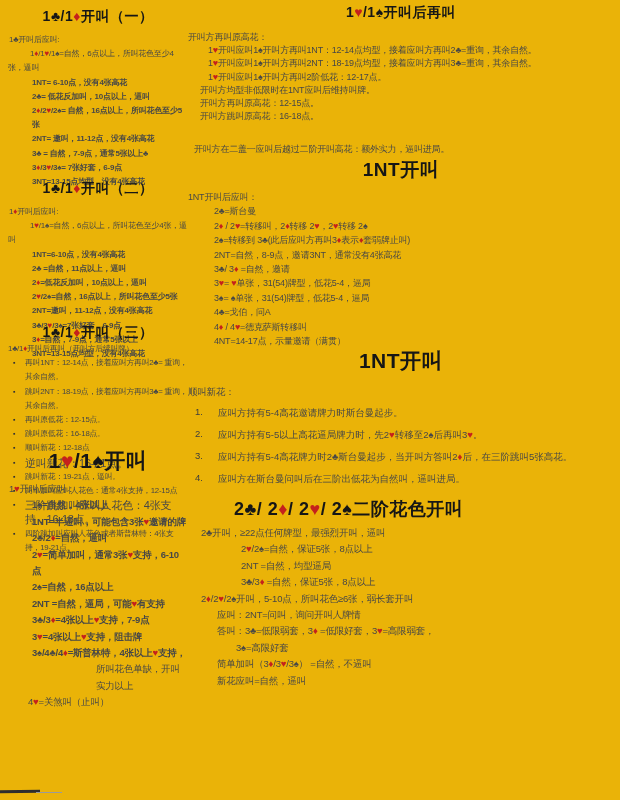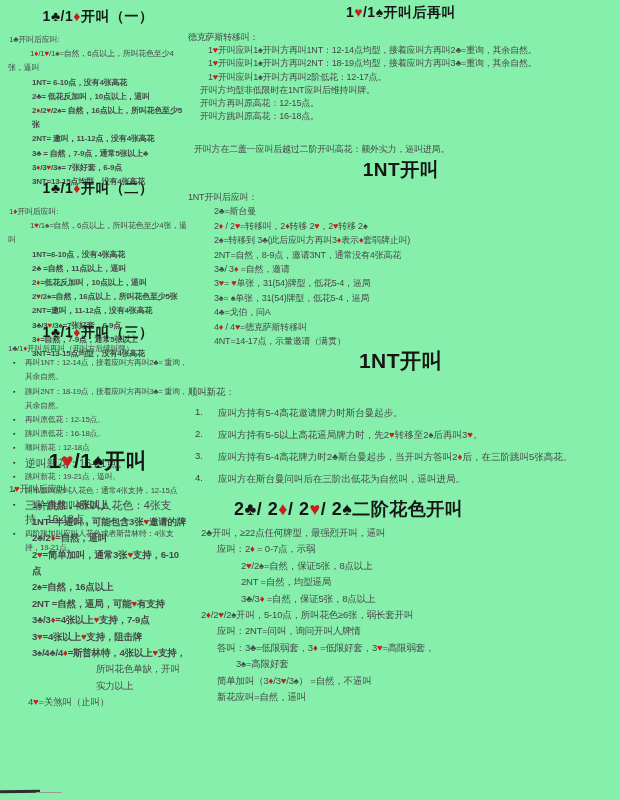--- a/index.html
+++ b/index.html
@@ -2,21 +2,21 @@
 <html><head>
 <meta charset="utf-8">
 <style>
   html,body{margin:0;padding:0;}
   body{
     width:620px;height:800px;position:relative;overflow:hidden;
     background:#ffffff;
     font-family:"Liberation Sans","DejaVu Sans",sans-serif;
     color:#474747;
   }
-  .page{position:absolute;inset:0;background:#86efac;}
+  .page{position:absolute;inset:0;background:#eab308;}
   
   .lcol{position:absolute;left:8px;top:0;width:180px;}
   .rcol{position:absolute;left:188px;top:0;width:426px;}
   .sec{position:absolute;left:0;width:100%;}
   
   .h{font-weight:bold;color:#161616;text-align:center;letter-spacing:0.5px;}
   .h-s{font-size:14px;line-height:20px;}
   .h-m{font-size:19px;line-height:24px;}
   .h-l{font-size:21px;line-height:26px;}
   .h-wrap{text-align:left;padding-left:46px;}
@@ -113,21 +113,21 @@
       <div class="lt4 cont sx">所叫花色单缺，开叫实力以上</div>
       <div class="lt4 sx" style="padding-left:20px;">4<span class="red">♥</span>=关煞叫（止叫）</div>
     </div>
 
   </div>
 
   <div class="rcol">
 
     <div class="sec" style="top:2px;">
       <div class="h h-s sx">1<span class="red">♥</span>/1♠开叫后再叫</div>
-      <div class="rt sx" style="margin-top:9px;">德克萨斯转移叫：</div>
+      <div class="rt sx" style="margin-top:9px;">开叫方再叫原高花：</div>
       <div class="rt p-first sx">1<span class="red">♥</span>开叫应叫1♠开叫方再叫1NT：12-14点均型，接着应叫方再叫2♣=重询，其余自然。</div>
       <div class="rt p-first sx">1<span class="red">♥</span>开叫应叫1♠开叫方再叫2NT：18-19点均型，接着应叫方再叫3♣=重询，其余自然。</div>
       <div class="rt p-first sx">1<span class="red">♥</span>开叫应叫1♠开叫方再叫2阶低花：12-17点。</div>
       <div class="rt p-ind sx">开叫方均型非低限时在1NT应叫后维持叫牌。</div>
       <div class="rt p-ind sx">开叫方再叫原高花：12-15点。</div>
       <div class="rt p-ind sx">开叫方跳叫原高花：16-18点。</div>
       <div class="rt p-ind0 sx">开叫方在二盖一应叫后越过二阶开叫高花：额外实力，逼叫进局。</div>
     </div>
 
     <div class="sec" style="top:158px;">
@@ -162,21 +162,20 @@
       </div>
       <div class="item">
         <span class="num">4.</span>
         <span class="sx">应叫方在斯台曼问叫后在三阶出低花为自然叫，逼叫进局。</span>
       </div>
     </div>
 
     <div class="sec" style="top:498px;">
       <div class="h h-m h-wrap sx" style="font-size:18px;line-height:23px;width:360px;">2♣/ 2<span class="red">♦</span>/ 2<span class="red">♥</span>/ 2♠二阶花色开叫</div>
       <div class="rt4 lvl0 sx" style="margin-top:4px;">2♣开叫，≥22点任何牌型，最强烈开叫，逼叫</div>
-      <div class="rt4 lvl1 sx">应叫：2<span class="red">♦</span> = 0-7点，示弱</div>
       <div class="rt4 lvl2 sx">2<span class="red">♥</span>/2♠=自然，保证5张，8点以上</div>
       <div class="rt4 lvl2 sx">2NT =自然，均型逼局</div>
       <div class="rt4 lvl2 sx">3♣/3<span class="red">♦</span> =自然，保证5张，8点以上</div>
       <div class="rt4 lvl0 sx">2<span class="red">♦</span>/2<span class="red">♥</span>/2♠开叫，5-10点，所叫花色≥6张，弱长套开叫</div>
       <div class="rt4 lvl1 sx">应叫：2NT=问叫，询问开叫人牌情</div>
       <div class="rt4 lvl1 sx">答叫：3♣=低限弱套，3<span class="red">♦</span> =低限好套，3<span class="red">♥</span>=高限弱套，</div>
       <div class="rt4 lvl2b sx">3♠=高限好套</div>
       <div class="rt4 lvl1 sx">简单加叫（3<span class="red">♦</span>/3<span class="red">♥</span>/3♠） =自然，不逼叫</div>
       <div class="rt4 lvl1 sx">新花应叫=自然，逼叫</div>
     </div>

